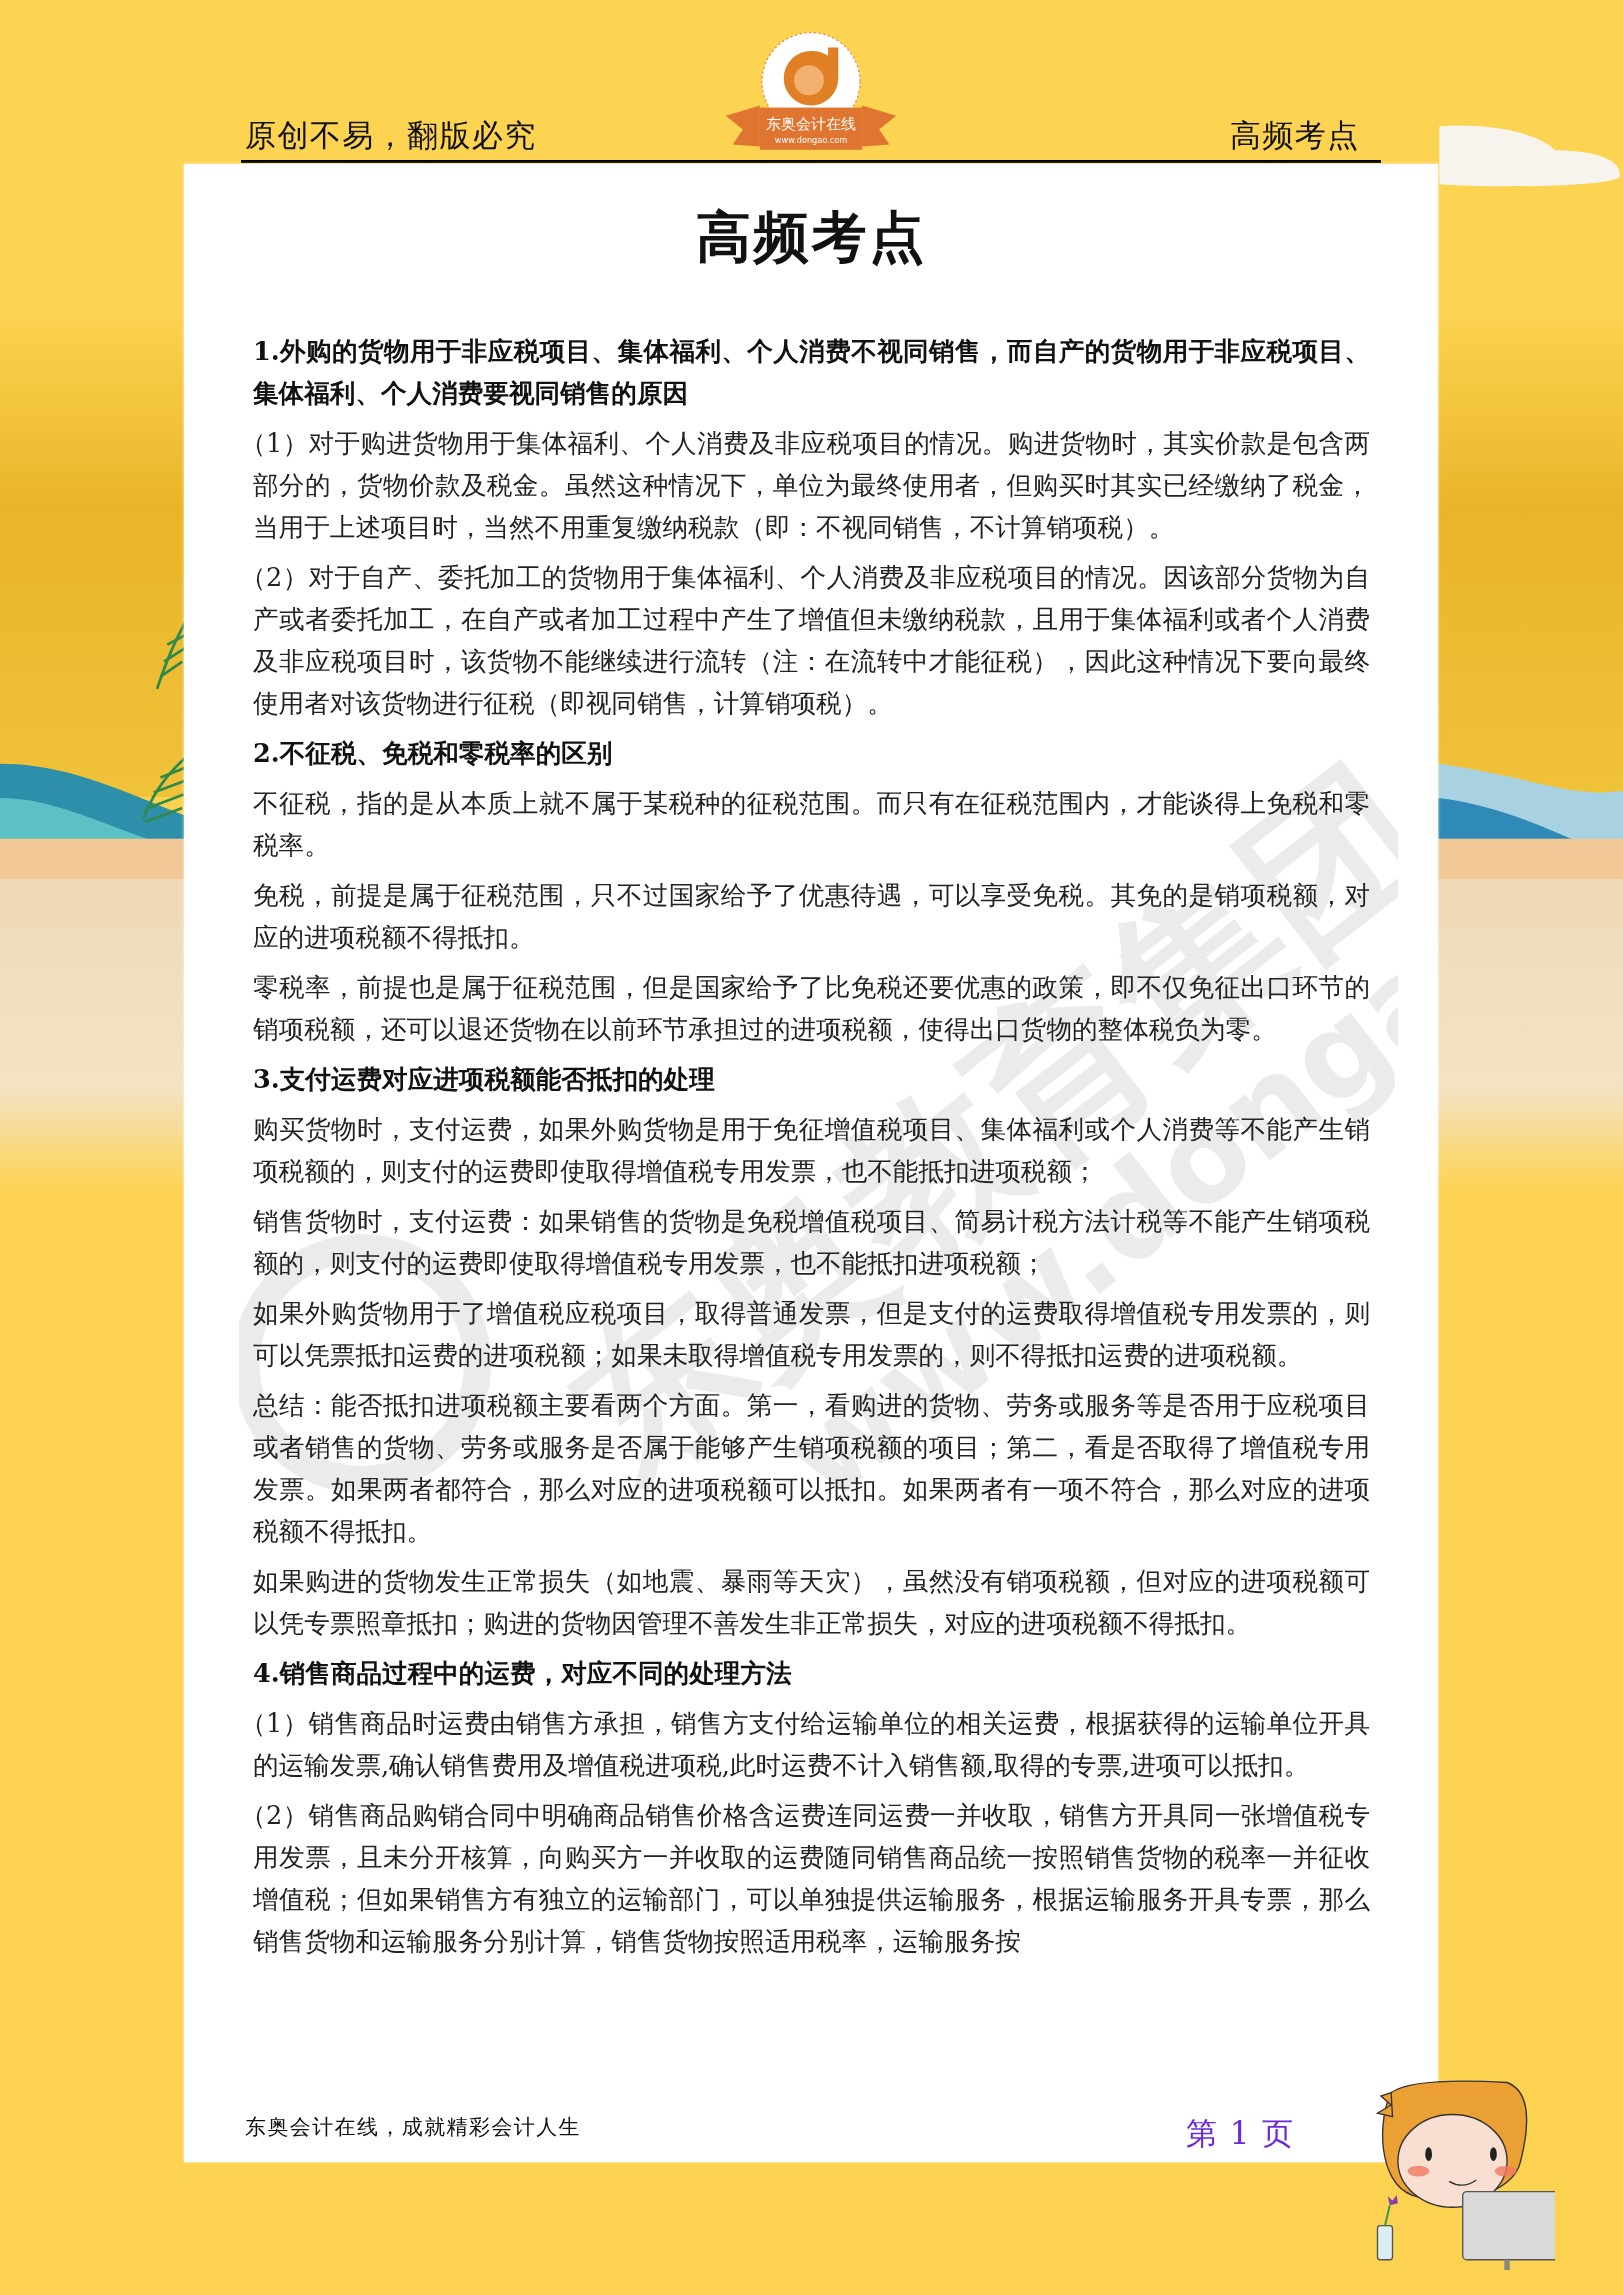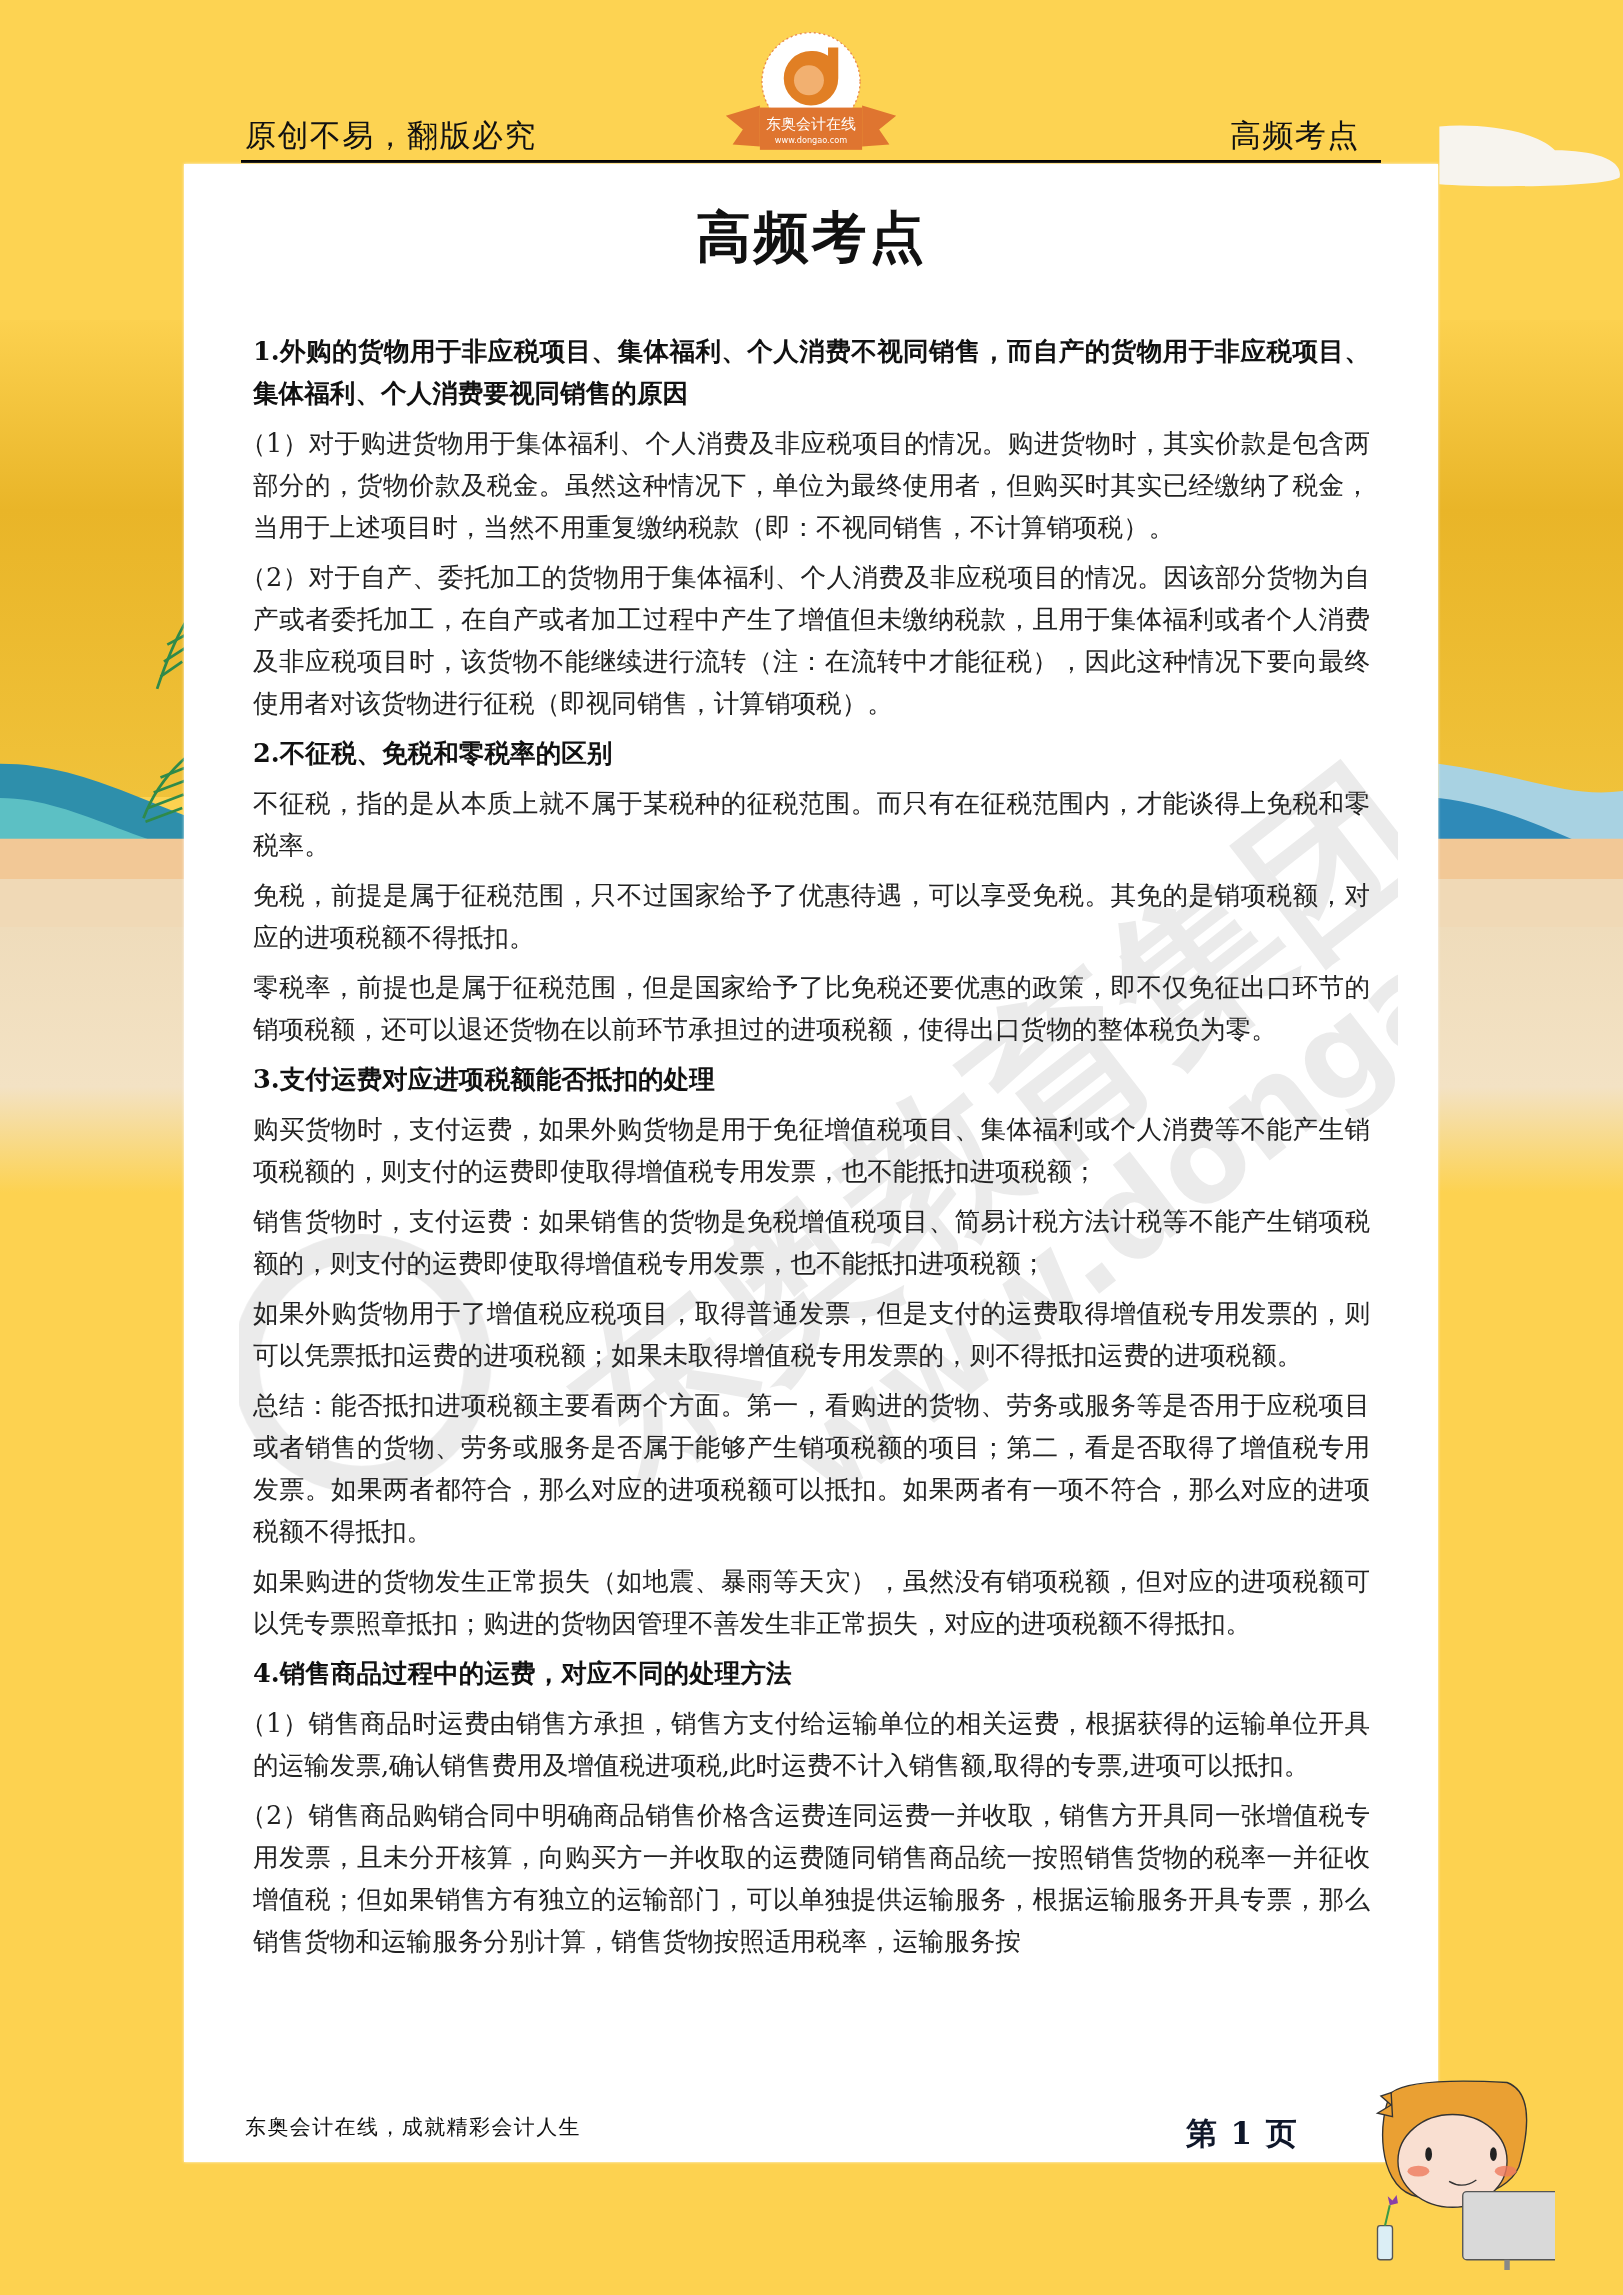--- a/index.html
+++ b/index.html
@@ -43,21 +43,21 @@
   }
   .content {
     position:absolute; left:245px; top:322px; width:1133px;
     font-size:25.6px; line-height:42px; color:#222; text-align:justify;
   }
   .content p { margin:8px; }
   .content .h { font-weight:bold; color:#111; }
   .content .ind { text-indent:-0.5em; }
 
   .footer-left { position:absolute; left:245px; top:2113px; font-size:21px; color:#111; letter-spacing:1.4px; }
-  .footer-right { position:absolute; left:1186px; top:2113px; font-size:31px; color:#0f172a; letter-spacing:1.4px;font-weight:bold; }
+  .footer-right { position:absolute; left:1186px; top:2113px; font-size:31px; color:#6d28d9; letter-spacing:1.4px; }
 
   .mascot { position:absolute; left:1350px; top:2045px; width:205px; height:225px; }
 </style>
 </head>
 <body>
 
 <div class="bg-band bg-top"></div>
 <div class="bg-band bg-sky"></div>
 <svg class="wave-dark" viewBox="0 0 2381 260" preserveAspectRatio="none">
   <path d="M0,60 C150,60 250,150 400,170 L400,260 L0,260 Z" fill="#2e8fab"></path>

